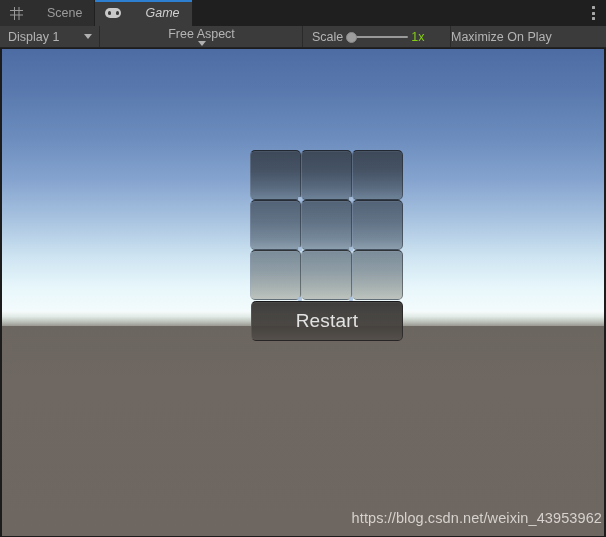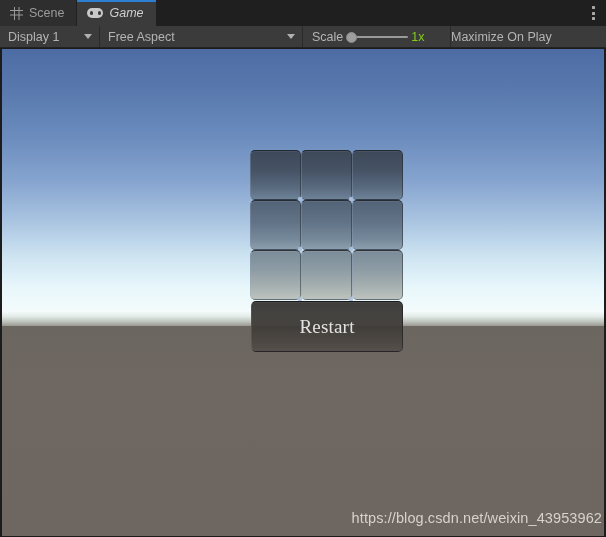--- a/index.html
+++ b/index.html
@@ -17,21 +17,21 @@
 
   
   .tabstrip {
     position: absolute; left: 0; top: 0;
     width: 606px; height: 26px;
     background: #1f1f1f;
     display: flex; align-items: stretch;
   }
   .tab {
     display: flex; align-items: center;
-    gap: 6px;
+    gap: 24px;
     padding: 0 12px 0 10px;
     height: 26px;
     font-size: 12.5px;
     color: #a5a5a5;
     background: #2f2f2f;
     border-right: 1px solid #202020;
     cursor: pointer;
     position: relative;
     white-space: nowrap;
   }
@@ -108,21 +108,21 @@
     display: flex; align-items: center;
     height: 21px;
     font-size: 12.5px;
     color: #b4b4b4;
     background: #3b3b3b;
     border-right: 1px solid #2a2a2a;
     cursor: pointer;
     white-space: nowrap;
   }
   .tb-display { width: 100px; padding-left: 8px; justify-content: space-between; padding-right: 7px; }
-  .tb-aspect  { width: 203px; padding-left: 8px; justify-content: space-between; padding-right: 7px; }
+  .tb-aspect  { width: 203px; padding-left: 8px; justify-content: center; padding-right: 7px; flex-direction: column; }
   .tb-scale   { width: 148px; padding-left: 9px; gap: 3px; }
   .tb-maximize{ flex: 1 1 auto; justify-content: flex-start; border-right: none; }
 
   .caret {
     width: 0; height: 0;
     border-left: 4.5px solid transparent;
     border-right: 4.5px solid transparent;
     border-top: 5px solid #b0b0b0;
   }
 
@@ -229,35 +229,34 @@
     width: 4px; height: 4px;
     background: #a9c0dd;
     border-radius: 1px;
     opacity: .9;
   }
   .tile.nodot::after { display: none; }
 
   .restart-btn {
     position: absolute;
     left: 249px; top: 252px;
-    width: 152px; height: 51px;
+    width: 152px; height: 40px;
     border-radius: 5px;
     border-top: 1.5px solid rgba(16,16,18,.9);
     border-left: 1px solid rgba(150,150,150,.22);
     border-right: 1px solid rgba(20,20,22,.5);
     border-bottom: 1px solid rgba(20,20,22,.4);
     background: linear-gradient(to bottom,
       rgba(49,47,45,.93) 0%,
       rgba(58,55,52,.92) 40%,
       rgba(72,68,64,.90) 78%,
       rgba(82,77,72,.88) 100%);
     display: flex; align-items: center; justify-content: center;
     cursor: pointer;
     box-shadow: inset 0 1px 0 rgba(255,255,255,.05);
-    font-family: Liberation Serif, serif;
   }
   .restart-btn span {
     font-size: 19px;
     color: #e2e2e2;
     letter-spacing: .2px;
   }
 
   .watermark {
     position: absolute;
     right: 2px; bottom: 10px;

